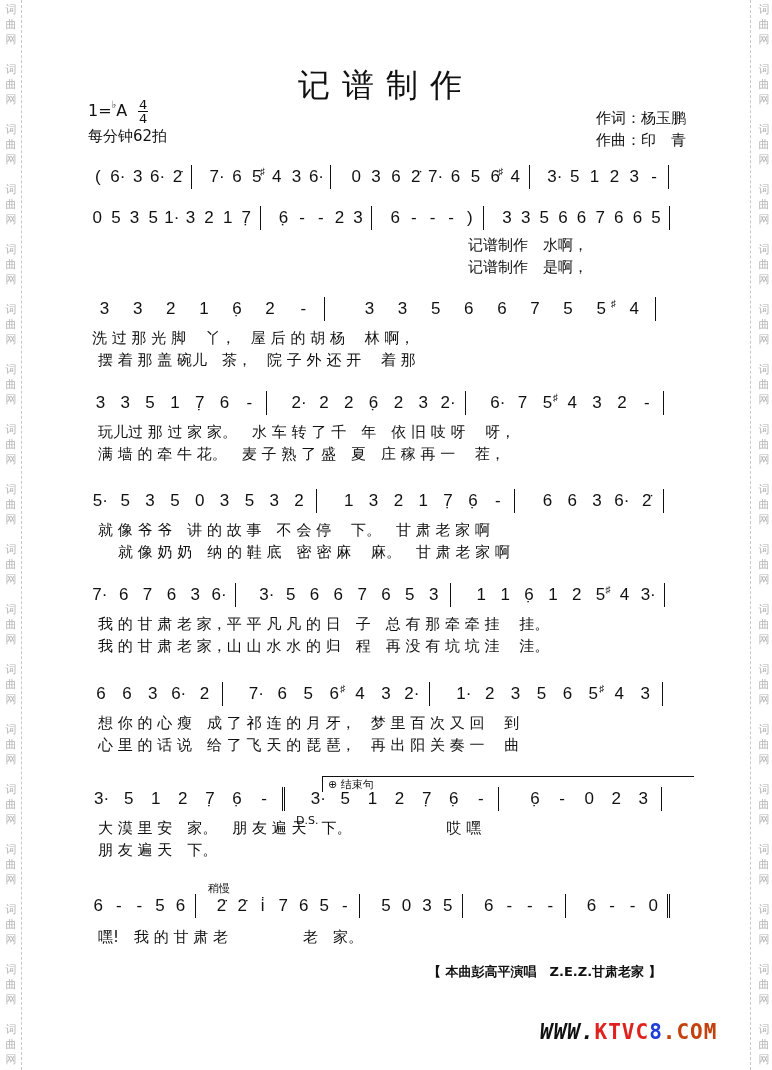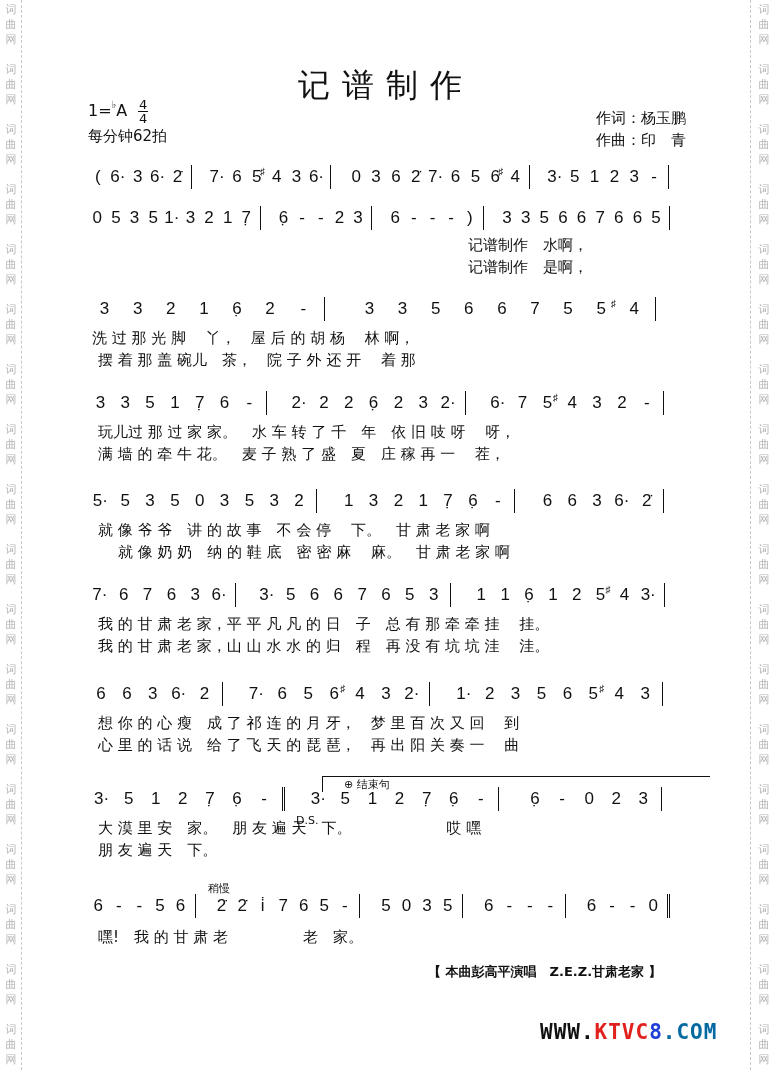--- a/index.html
+++ b/index.html
@@ -17,21 +17,21 @@
   .frac .top { border-bottom:1px solid #111; padding:0 1px; }
   .meta-right { position:absolute; right:86px; top:107px; font-size:15px; line-height:22px; text-align:center; }
   .staff { position:absolute; left:0; width:772px; }
   .note { position:absolute; font-family:"Liberation Sans","DejaVu Sans",sans-serif; font-size:17px; height:22px; line-height:22px; text-align:center; }
   .note .acc { font-size:10px; position:absolute; left:-7px; top:-5px; }
   .bar { position:absolute; width:0; border-left:1px solid #111; height:24px; }
   .lyric { position:absolute; font-size:15px; height:20px; line-height:20px; letter-spacing:0; }
   .small { position:absolute; font-size:11px; }
   .credit { position:absolute; left:428px; top:963px; font-size:13px; font-weight:bold; }
   .site { position:absolute; left:540px; top:1020px; font-family:"DejaVu Sans Mono",monospace; font-size:21px; font-weight:bold; letter-spacing:1px; }
-  .site .k { color:#e0211d; } .site .b { color:#1f3fd8; } .site .g { color:#0369a1;text-align:right; } .site .d { color:#111; }
+  .site .k { color:#e0211d; } .site .b { color:#1f3fd8; } .site .g { color:#c2410c;text-align:right; } .site .d { color:#111;font-style:italic; }
 </style>
 </head>
 <body>
 
 <div class="dash" style="left:21px;"></div>
 <div class="dash" style="left:750px;"></div>
 <div id="wm-left" class="wm-col" style="left:3px;">
     <div class="grp" style="top: 2px;">词<br>曲<br>网</div>
     <div class="grp" style="top: 62px;">词<br>曲<br>网</div>
     <div class="grp" style="top: 122px;">词<br>曲<br>网</div>
@@ -308,21 +308,21 @@
       <div class="note" style="left: 467.273px; width: 27.0909px;">-</div>
       <div class="bar" style="left: 498.364px; top: -1px;"></div>
       <div class="note" style="left: 521.455px; width: 27.0909px;">6̣</div>
       <div class="note" style="left: 548.545px; width: 27.0909px;">-</div>
       <div class="note" style="left: 575.636px; width: 27.0909px;">0</div>
       <div class="note" style="left: 602.727px; width: 27.0909px;">2</div>
       <div class="note" style="left: 629.818px; width: 27.0909px;">3</div>
       <div class="bar" style="left: 660.909px; top: -1px;"></div>
       <div class="lyric" style="left: 98px; top: 30px;">大 漠 里 安　家。　朋 友 遍 天　下。　　　　　　 哎 嘿</div>
       <div class="lyric" style="left: 98px; top: 52px;">朋 友 遍 天　下。</div>
-      <div class="small" style="left: 322px; top: -12px; border-top: 1px solid rgb(17, 17, 17); border-left: 1px solid rgb(17, 17, 17); width: 366px; padding-left: 21px;">⊕ 结束句</div>
+      <div class="small" style="left: 322px; top: -12px; border-top: 1px solid rgb(17, 17, 17); border-left: 1px solid rgb(17, 17, 17); width: 366px; padding-left: 5px;">⊕ 结束句</div>
       <div class="small" style="left: 296px; top: 26px;">D.S.</div>
     </div>
     <div class="staff" style="top: 895px;">
       <div class="note" style="left: 88px; width: 20.5517px;">6</div>
       <div class="note" style="left: 108.552px; width: 20.5517px;">-</div>
       <div class="note" style="left: 129.103px; width: 20.5517px;">-</div>
       <div class="note" style="left: 149.655px; width: 20.5517px;">5</div>
       <div class="note" style="left: 170.207px; width: 20.5517px;">6</div>
       <div class="bar" style="left: 194.759px; top: -1px;"></div>
       <div class="note" style="left: 211.31px; width: 20.5517px;">2̇</div>

